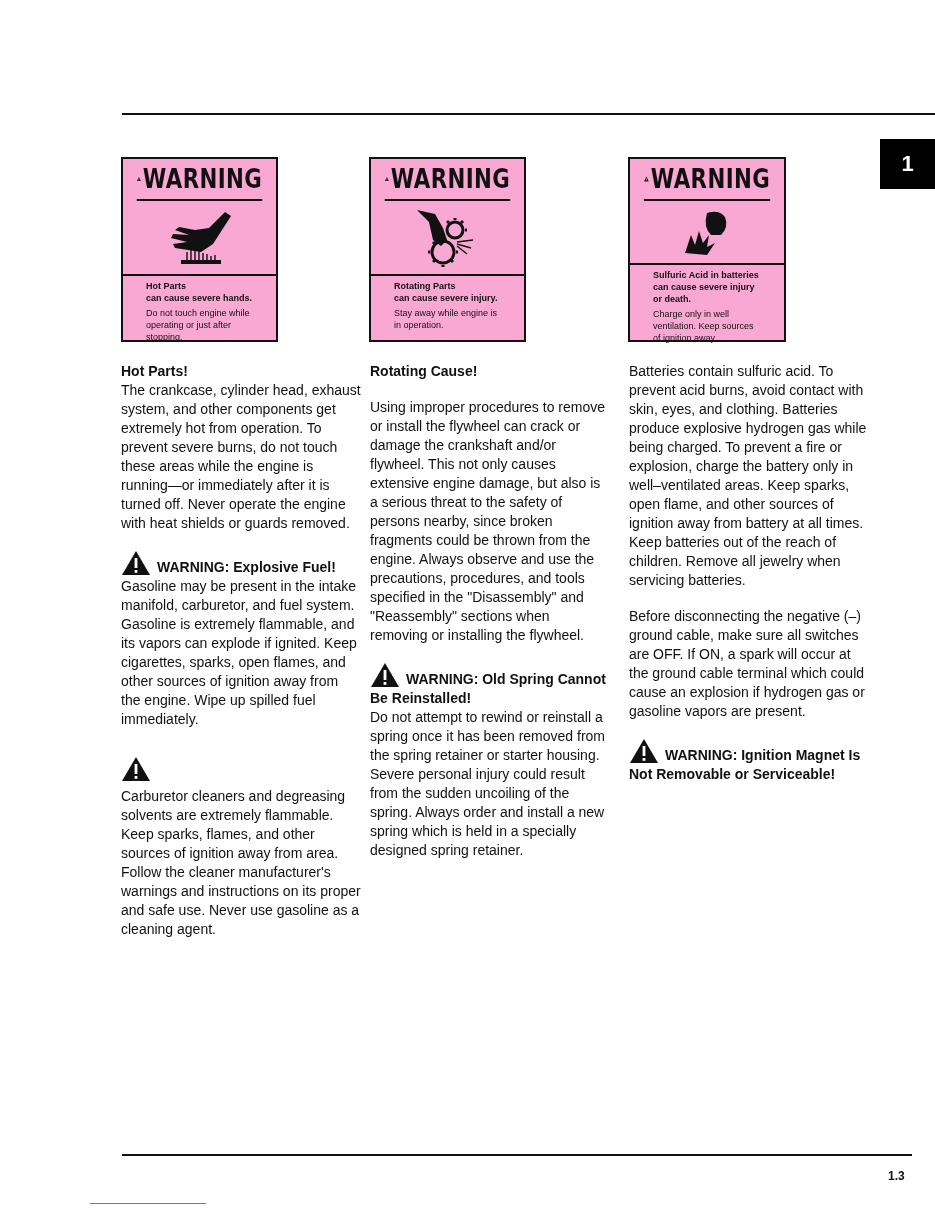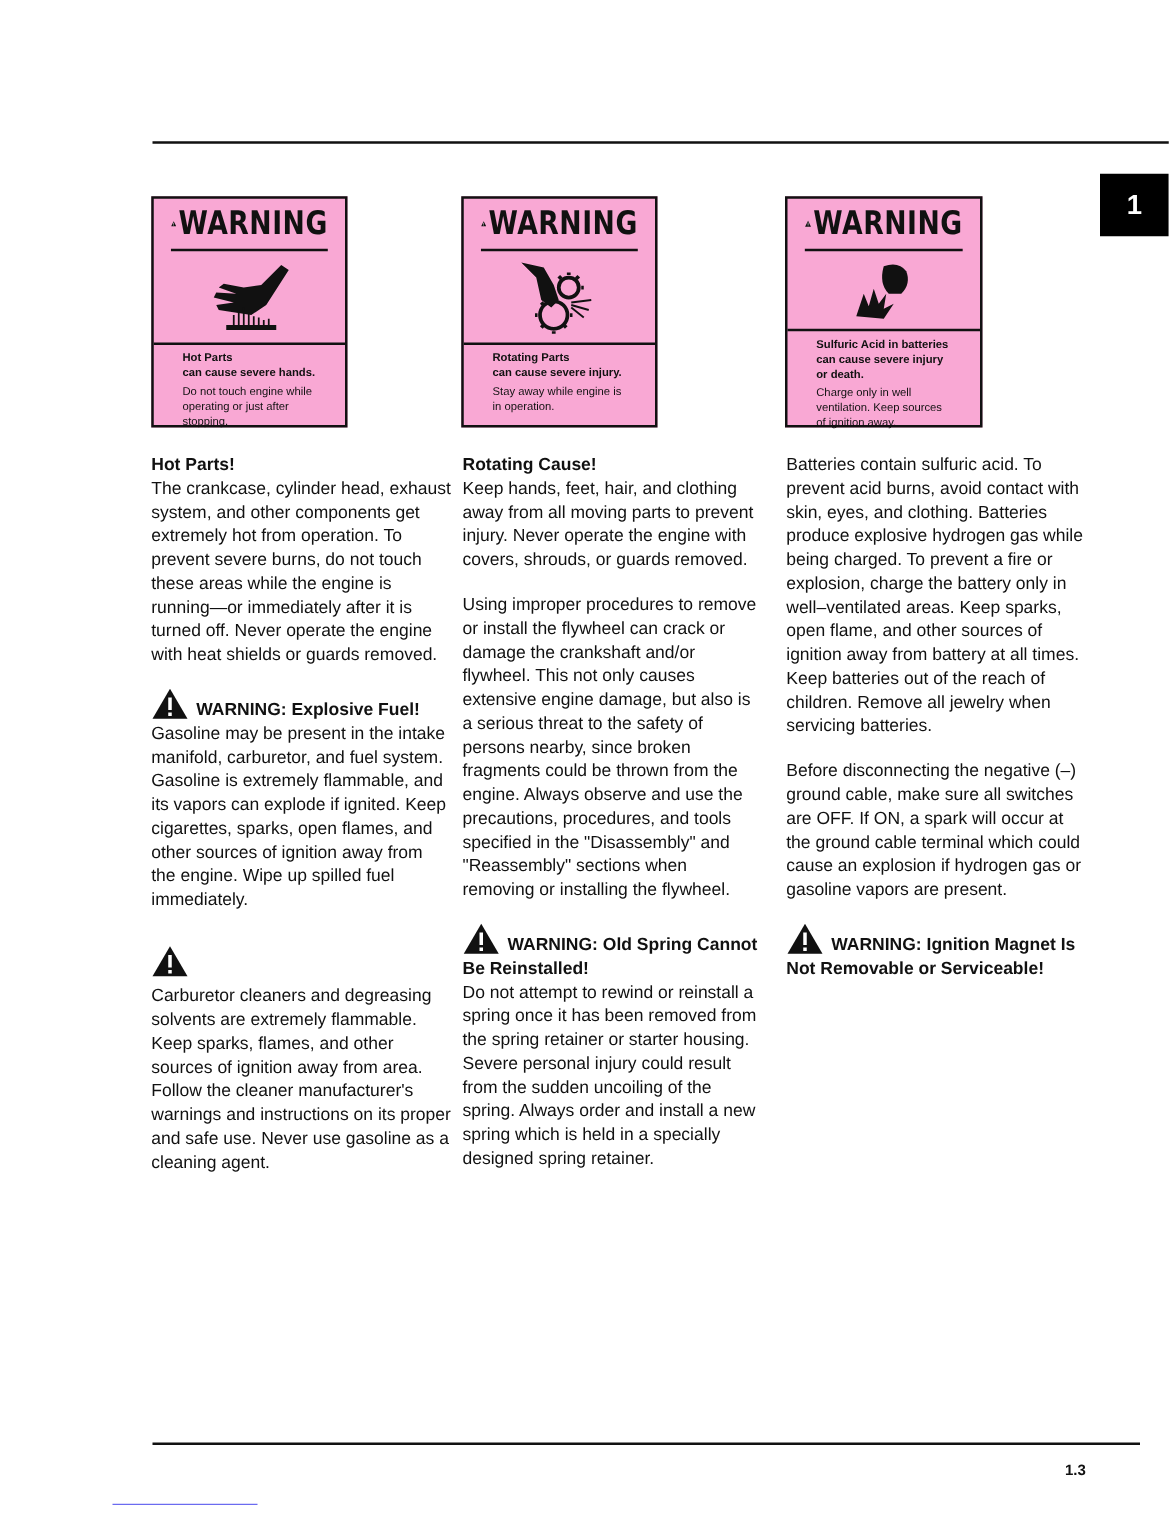--- a/index.html
+++ b/index.html
@@ -6,21 +6,21 @@
     body {
       width: 935px; height: 1210px; position: relative; overflow: hidden;
       font-family: "Liberation Sans", sans-serif; color: #111;
     }
     .rule-top { position: absolute; left: 122px; top: 113px; width: 815px; height: 2px; background: #111; }
     .rule-bottom { position: absolute; left: 122px; top: 1154px; width: 790px; height: 2px; background: #111; }
     .chapter-tab {
       position: absolute; left: 880px; top: 139px; width: 55px; height: 50px; background: #000;
       color: #fff; font-weight: bold; font-size: 22px; display: flex; align-items: center; justify-content: center;
     }
-    .page-number { position: absolute; left: 852px; top: 1169px; font-weight: bold; font-size: 12px; }
+    .page-number { position: absolute; left: 888px; top: 1169px; font-weight: bold; font-size: 12px; }
     .blue-line { position: absolute; left: 90px; top: 1203px; width: 116px; height: 1px; background: #6b6bf0; }
 
     .label {
       position: absolute; border: 2px solid #111; background: #f9a8d4; box-sizing: border-box;
     }
     .label .hdr {
       height: 40px; border-bottom: 2px solid #111; display: flex; align-items: center; justify-content: center;
       font-family: "DejaVu Sans", sans-serif; font-weight: bold; font-size: 26px; letter-spacing: 0.5px;
       transform: scaleX(0.82); transform-origin: center;
     }
@@ -168,21 +168,20 @@
             <rect x="13.6" y="20" width="2.8" height="2.8" fill="#fff"></rect>
           </svg></div>
     </div>
     <div class="p">Carburetor cleaners and degreasing solvents are extremely flammable.  Keep sparks, flames, and other sources of ignition away from area.  Follow the cleaner manufacturer's warnings and instructions on its proper and safe use.  Never use gasoline as a cleaning agent.</div>
   </div>
 </div>
 
 <div class="col" style="left:370px; top:362px; width:240px;">
   <div class="sec">
     <div class="h">Rotating Cause!</div>
-    <div class="p">Keep hands, feet, hair, and clothing away from all moving parts to prevent injury.  Never operate the engine with covers, shrouds, or guards removed.</div>
   </div>
   <div class="sec">
     <div class="p">Using improper procedures to remove or install the flywheel can crack or damage the crankshaft and/or flywheel.  This not only causes extensive engine damage, but also is a serious threat to the safety of persons nearby, since broken fragments could be thrown from the engine.  Always observe and use the precautions, procedures, and tools specified in the "Disassembly" and "Reassembly" sections when removing or installing the flywheel.</div>
   </div>
   <div class="sec">
     <div class="warn-head">
       <svg class="tri" width="30" height="26" viewBox="0 0 30 26">
           <polygon points="15,1 29,25 1,25" fill="#111"></polygon>
           <rect x="13.6" y="8" width="2.8" height="10" fill="#fff"></rect>
           <rect x="13.6" y="20" width="2.8" height="2.8" fill="#fff"></rect>

